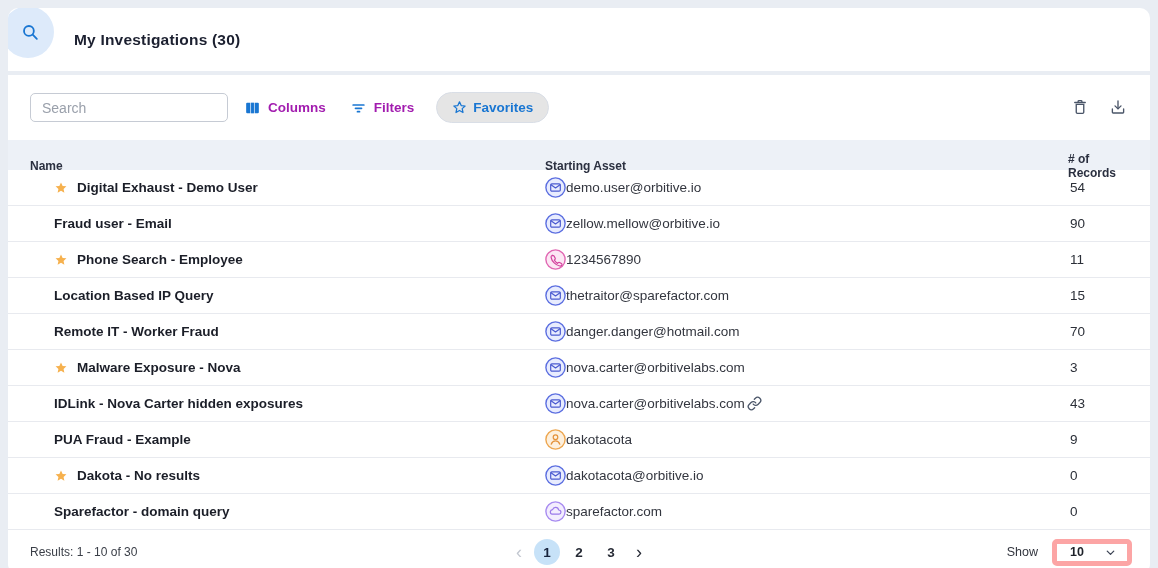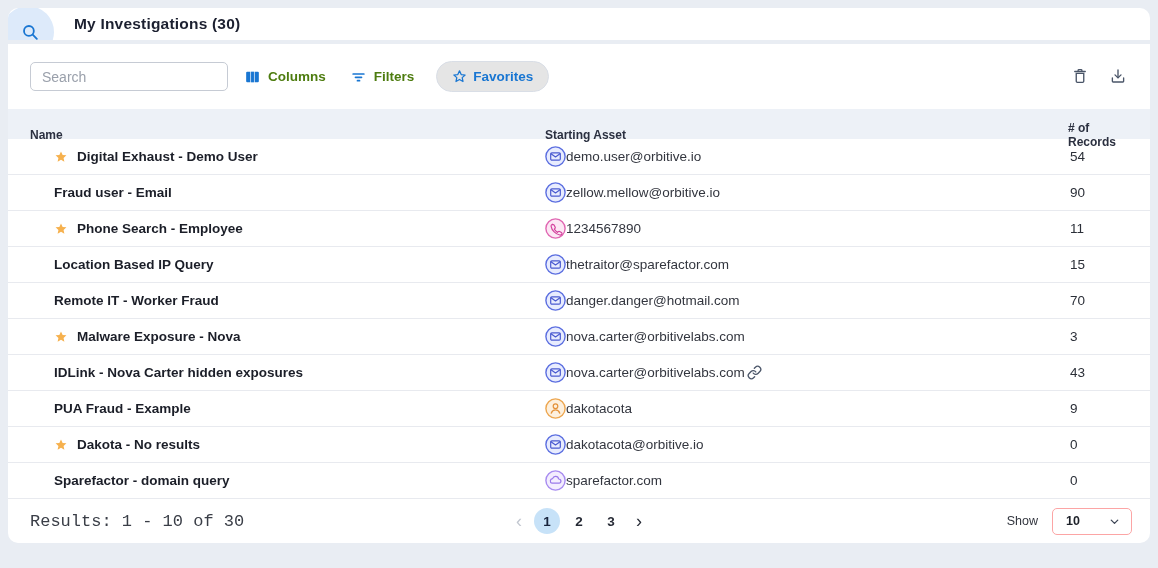--- a/index.html
+++ b/index.html
@@ -7,21 +7,21 @@
   body {
     background:#e9edf3;
     font-family:"Liberation Sans", sans-serif;
     color:#2b2f38;
     overflow:hidden;
   }
   .page { width:1158px; height:568px; padding:8px; }
 
   
   .header-card {
-    height:32px; background:#fff; border-radius:10px 10px 0 0;
+    height:63px; background:#fff; border-radius:10px 10px 0 0;
     position:relative; overflow:hidden; display:flex; align-items:center;
     margin-bottom:4px;
   }
   .search-bubble {
     position:absolute; left:-6px; top:-2px; width:52px; height:52px;
     background:#ddeafa; border-radius:50%;
     display:flex; align-items:center; justify-content:center;
   }
   .search-bubble svg { width:19px; height:19px; margin-left:4px; }
   .page-title {
@@ -41,21 +41,21 @@
     flex-shrink:0;
   }
   .search-input {
     width:198px; height:29px; border:1px solid #c6cbd4; border-radius:5px;
     padding:0 11px; font-size:14px; color:#333; outline:none;
     font-family:"Liberation Sans", sans-serif;
   }
   .search-input::placeholder { color:#9aa0ab; }
   .tool-btn {
     display:flex; align-items:center; gap:7px; background:none; border:none;
-    color:#4d7c0f; font-weight:700; font-size:13.5px; cursor:pointer;
+    color:#a21caf; font-weight:700; font-size:13.5px; cursor:pointer;
     font-family:"Liberation Sans", sans-serif;
   }
   .tool-btn.columns { margin-left:16px; }
   .tool-btn.filters { margin-left:24px; }
   .pill-btn {
     margin-left:22px; display:flex; align-items:center; gap:6px;
     border:1px solid #d9dee6; background:#e5e5e5; border-radius:17px;
     height:31px; padding:0 15px; color:#1976d2; font-weight:700;
     font-size:13.5px; cursor:pointer; font-family:"Liberation Sans", sans-serif;
   }
@@ -86,42 +86,42 @@
   .asset-icon svg { width:21px; height:21px; }
   .asset-text { font-size:13.5px; color:#33363f; }
   .link-glyph { width:15px; height:15px; display:flex; margin-left:2px; }
   .records { font-size:13.5px; color:#2b2f38; padding-left:2px; }
 
   
   .tfoot {
     height:44px; display:flex; align-items:center; padding:0 18px 0 22px;
     position:relative; flex-shrink:0;
   }
-  .results-text { font-size:17px; color:#3a3e47;font-family:Liberation Mono, monospace; }
+  .results-text { font-size:12px; color:#3a3e47; }
   .pagination {
     position:absolute; left:50%; transform:translateX(-50%);
     display:flex; align-items:center; gap:6px;
   }
   .page-chev {
     background:none; border:none; font-size:18px; line-height:1;
     color:#272b36; cursor:pointer; padding:0 6px;
     font-family:"Liberation Sans", sans-serif;
   }
   .page-chev.disabled { color:#c2c7d0; cursor:default; }
   .page-num {
     width:26px; height:26px; border-radius:50%; border:none; background:none;
     font-size:13.5px; font-weight:600; color:#272b36; cursor:pointer;
     display:flex; align-items:center; justify-content:center;
     font-family:"Liberation Sans", sans-serif;
   }
   .page-num.active { background:#c7e2f8; color:#17233c; font-weight:700; }
   .show-wrap { margin-left:auto; display:flex; align-items:center; gap:14px; }
   .show-label { font-size:12.5px; color:#33363f; }
   .page-size-select {
-    width:80px; height:27px; border:1px solid #fca5a5; border-radius:5px;
+    width:80px; height:27px; border:5px solid #fca5a5; border-radius:5px;
     display:flex; align-items:center; justify-content:space-between;
     padding:0 10px 0 13px; cursor:pointer; background:#fff;
   }
   .page-size-value { font-size:12.5px; font-weight:700; color:#1d2129; }
 </style>
 </head>
 <body>
 
 <div class="page">
 

